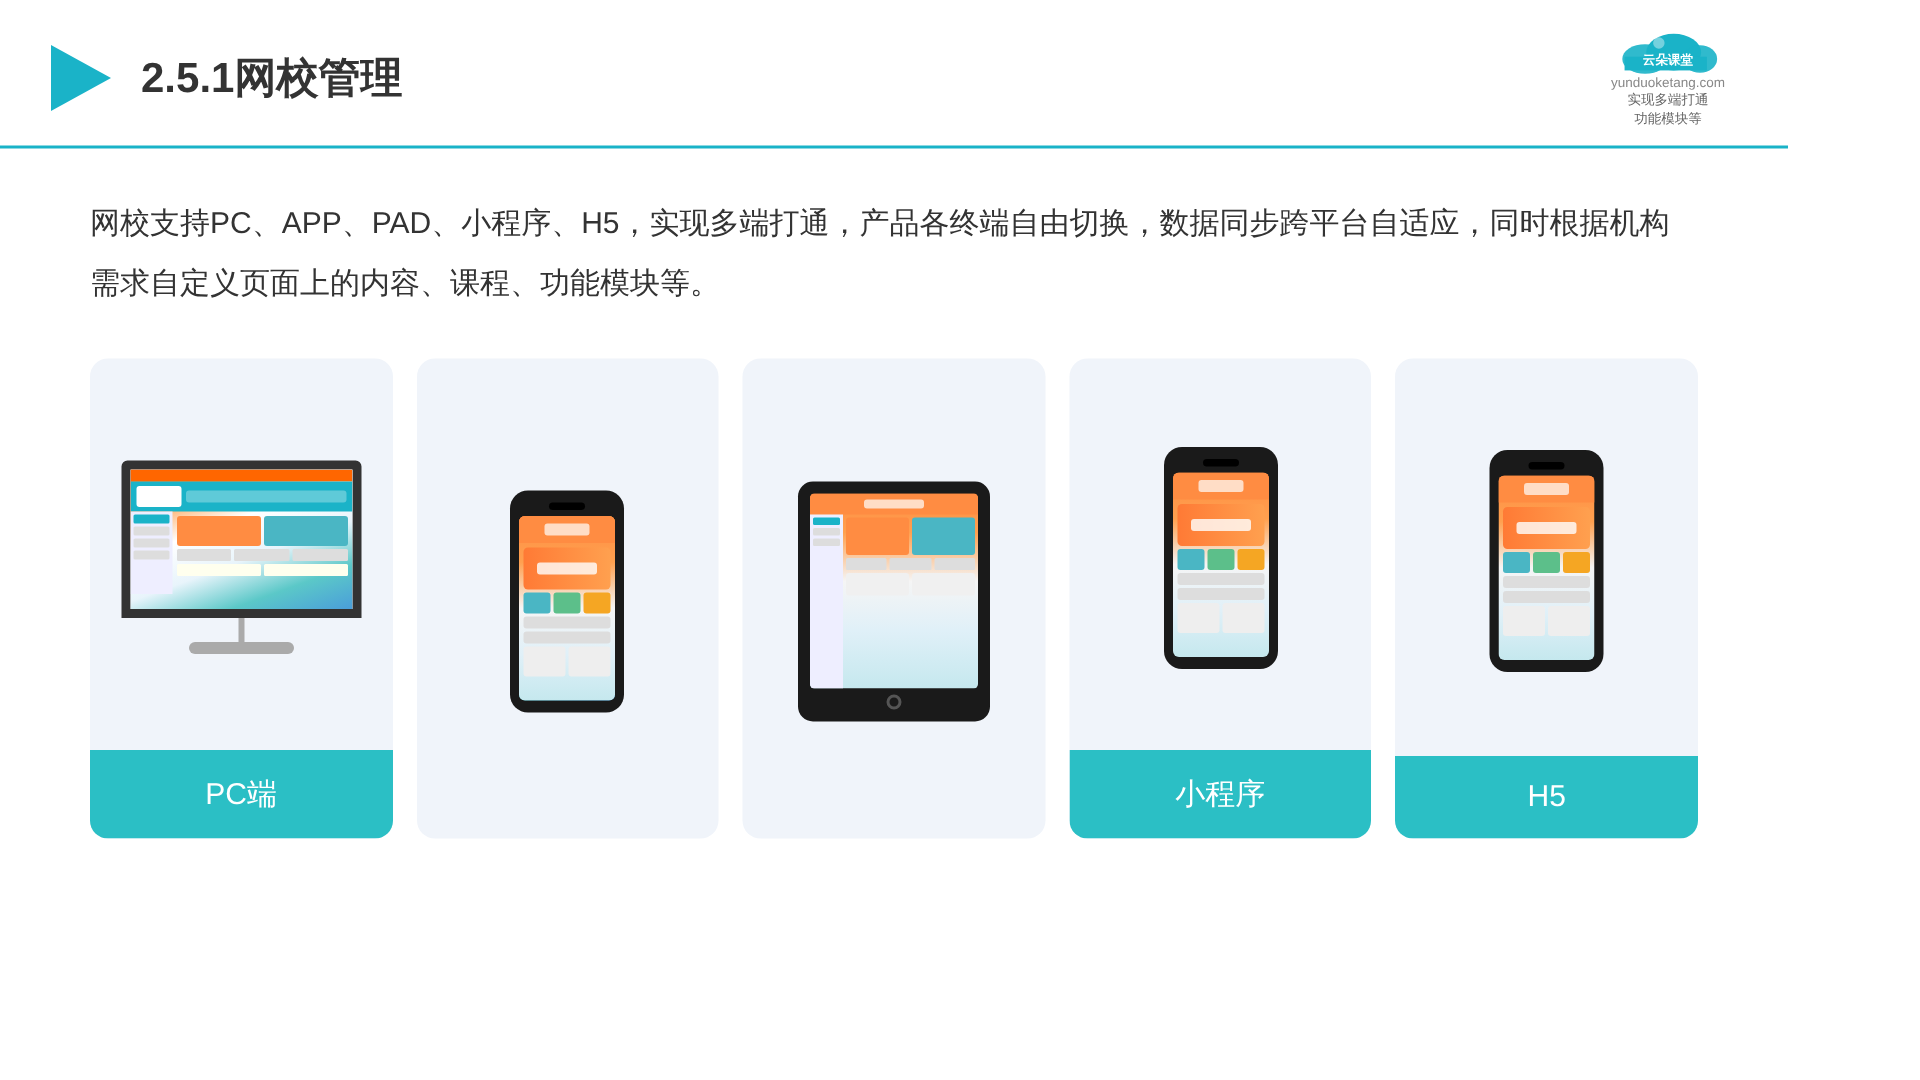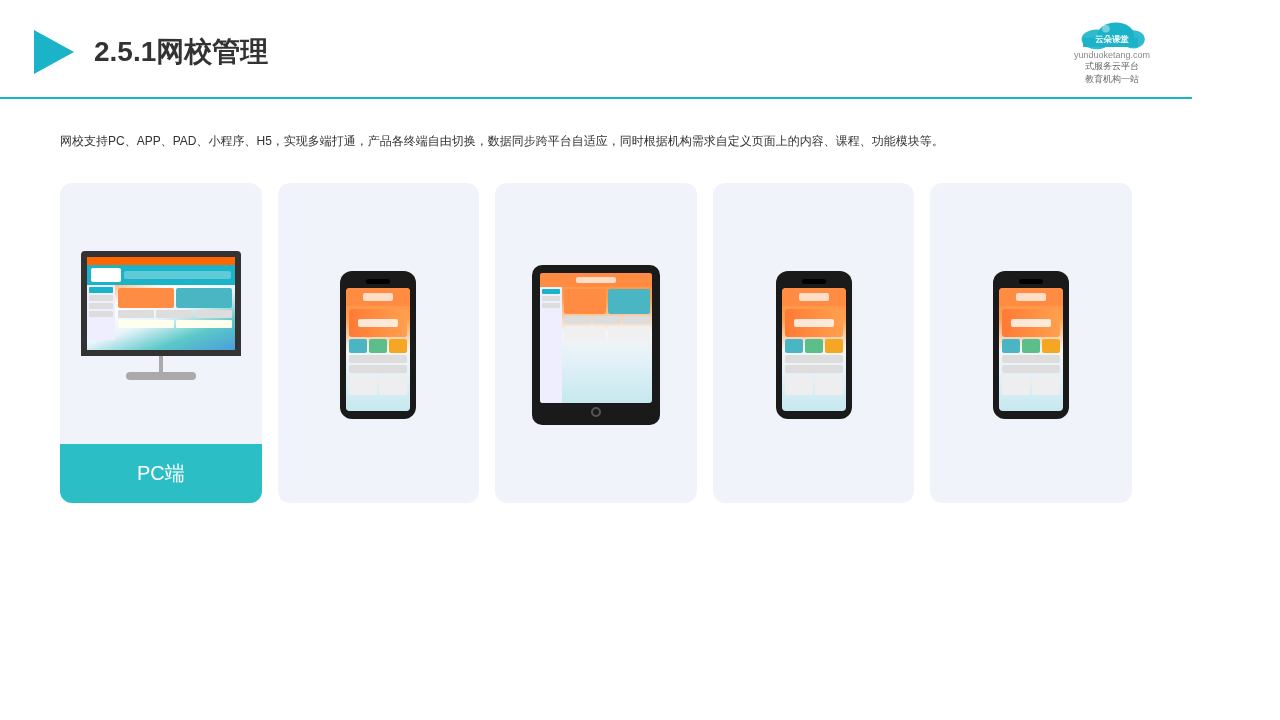--- a/index.html
+++ b/index.html
@@ -48,21 +48,21 @@
     .logo-cloud {
       width: 80px;
       height: 32px;
     }
     
     .content {
       padding: 30px 60px 20px 60px;
       flex: 1;
     }
     .description {
-      font-size: 12px;
+      font-size: 20px;
       color: #333;
       line-height: 2;
       margin-bottom: 30px;
     }
     
     .cards-row {
       display: flex;
       gap: 16px;
       align-items: flex-start;
     }
@@ -226,22 +226,22 @@
         <ellipse cx="55" cy="22" rx="24" ry="16" fill="#1ab3c8"></ellipse>
         <ellipse cx="78" cy="28" rx="15" ry="12" fill="#1ab3c8" opacity="0.9"></ellipse>
         <rect x="12" y="26" width="72" height="12" fill="#1ab3c8"></rect>
 
         <circle cx="42" cy="14" r="5" fill="#fff" opacity="0.4"></circle>
 
         <text x="50" y="32" text-anchor="middle" font-size="11" fill="#fff" font-family="Microsoft YaHei, sans-serif" font-weight="bold">云朵课堂</text>
       </svg>
       <div style="font-size:9px;color:#888;">yunduoketang.com</div>
       <div style="font-size:9px;color:#666;text-align:center;line-height:1.4;">
-        <span>式服务云平台</span><br>
-        <span>教育机构一站</span>
+        <span>实现多端打通</span><br>
+        <span>功能模块等</span>
       </div>
     </div>
   </div>
 
   <div class="content">
     <p class="description">网校支持PC、APP、PAD、小程序、H5，实现多端打通，产品各终端自由切换，数据同步跨平台自适应，同时根据机构需求自定义页面上的内容、课程、功能模块等。</p>
 
     <div class="cards-row">
 
       <div class="card">
@@ -382,20 +382,21 @@
                     <div style="display:flex;gap:2px;">
                       <div style="flex:1;height:20px;background:#eee;border-radius:2px;"></div>
                       <div style="flex:1;height:20px;background:#eee;border-radius:2px;"></div>
                     </div>
                   </div>
                 </div>
               </div>
             </div>
           </div>
         </div>
+        <div class="card-label">小程序</div>
       </div>
 
       <div class="card">
         <div class="card-image-area">
           <div class="phone">
             <div class="phone-body">
               <div class="phone-notch"></div>
               <div class="phone-screen">
                 <div style="height:100%;background:linear-gradient(180deg,#ff8c42 0%,#ffa04f 25%,#f5f5f5 50%,#e0f0f8 75%,#c5e8ee 100%);">
                   <div style="background:#ff8c42;height:18px;display:flex;align-items:center;justify-content:center;">
@@ -415,18 +416,19 @@
                     <div style="display:flex;gap:2px;">
                       <div style="flex:1;height:20px;background:#eee;border-radius:2px;"></div>
                       <div style="flex:1;height:20px;background:#eee;border-radius:2px;"></div>
                     </div>
                   </div>
                 </div>
               </div>
             </div>
           </div>
         </div>
+        <div class="card-label">H5</div>
       </div>
 
     </div>
   </div>
 
 </div>
 
 </body></html>

